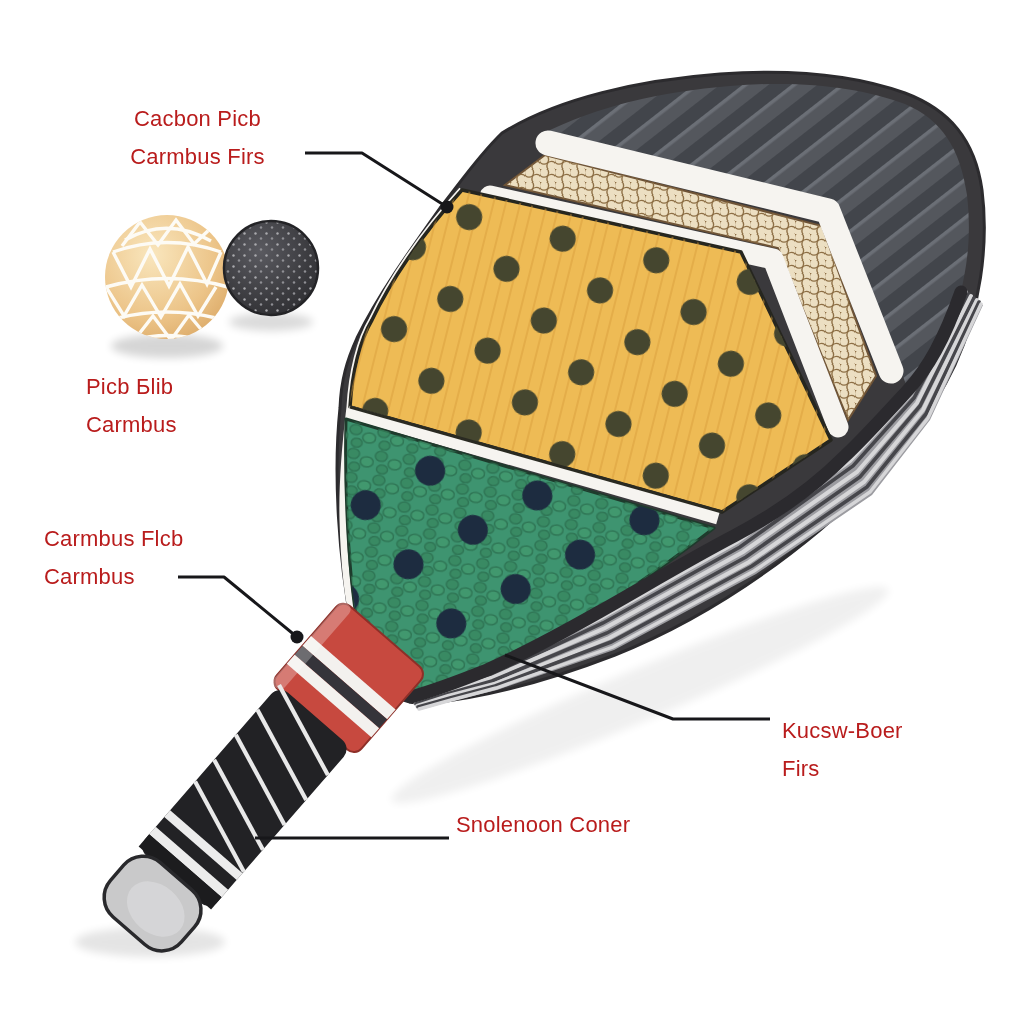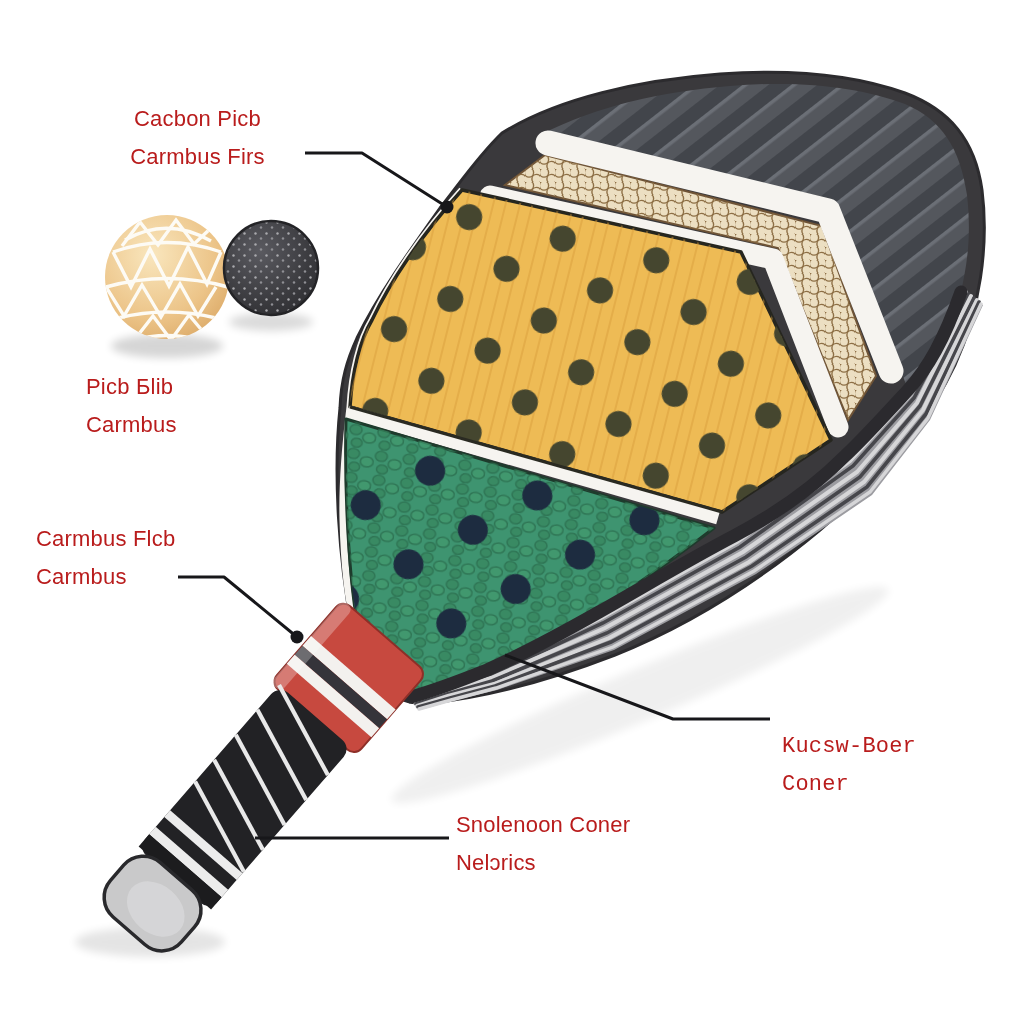--- a/index.html
+++ b/index.html
@@ -217,28 +217,27 @@
 <div class="diagram-label label-center" style="left:85px;top:100px;width:225px;">
   <span>Cacbon Picb</span>
   <span>Carmbus Firs</span>
 </div>
 
 <div class="diagram-label" style="left:86px;top:368px;">
   <span>Picb Бlib</span>
   <span>Carmbus</span>
 </div>
 
-<div class="diagram-label" style="left:36px;top:520px;">
+<div class="diagram-label" style="left:44px;top:520px;">
   <span>Carmbus Flcb</span>
   <span>Carmbus</span>
 </div>
 
-<div class="diagram-label" style="left:782px;top:728px;font-family:Liberation Mono, monospace;">
+<div class="diagram-label" style="left:782px;top:712px;">
   <span>Kucsw-Boer</span>
-  <span>Coner</span>
-</div>
-
-<div class="diagram-label" style="left:456px;top:806px;">
+  <span>Firs</span>
+</div>
+
+<div class="diagram-label" style="left:456px;top:806px;text-align:right;">
   <span>Snolenoon Coner</span>
-  <span>Nelɔrics</span>
 </div>
 
 </div>
 
 </body></html>

